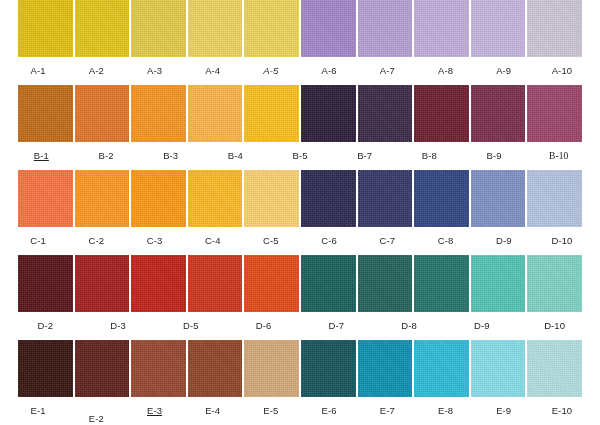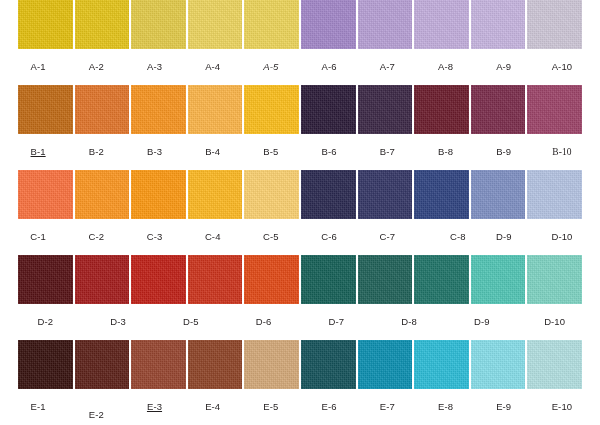--- a/index.html
+++ b/index.html
@@ -37,21 +37,21 @@
     flex-direction: row;
     flex: 1 1 auto;
     min-height: 0;
     gap: 2px;
   }
 
   .label-strip {
     display: flex;
     flex-direction: row;
     gap: 18px;
-    height: 36px;
+    height: 28px;
     align-items: center;
   }
 
   .swatch-cell {
     flex: 1 1 0;
     min-width: 0;
     position: relative;
     overflow: hidden;
   }
 
@@ -140,21 +140,20 @@
         <div class="swatch-cell" title="B-8" style="background: rgb(107, 28, 44);"></div>
         <div class="swatch-cell" title="B-9" style="background: rgb(122, 44, 75);"></div>
         <div class="swatch-cell" title="B-10" style="background: rgb(156, 67, 104);"></div>
       </div>
       <div class="label-strip">
         <div class="swatch-label" style="color: rgb(35, 31, 32); text-decoration: underline;">B-1</div>
         <div class="swatch-label" style="color: rgb(35, 31, 32);">B-2</div>
         <div class="swatch-label" style="color: rgb(35, 31, 32);">B-3</div>
         <div class="swatch-label" style="color: rgb(35, 31, 32);">B-4</div>
         <div class="swatch-label" style="color: rgb(35, 31, 32);">B-5</div>
-        <div class="swatch-label" style="color: rgb(35, 31, 32);">B-6</div>
         <div class="swatch-label" style="color: rgb(35, 31, 32);">B-7</div>
         <div class="swatch-label" style="color: rgb(35, 31, 32);">B-8</div>
         <div class="swatch-label" style="color: rgb(35, 31, 32);">B-9</div>
         <div class="swatch-label" style="color: rgb(35, 31, 32); font-family: Liberation Serif, serif;">B-10</div>
       </div>
     </div>
     <div class="swatch-row">
       <div class="swatch-strip">
         <div class="swatch-cell" title="C-1" style="background: rgb(249, 113, 63);"></div>
         <div class="swatch-cell" title="C-2" style="background: rgb(251, 150, 33);"></div>
@@ -168,21 +167,21 @@
         <div class="swatch-cell" title="D-10" style="background: rgb(180, 195, 226);"></div>
       </div>
       <div class="label-strip">
         <div class="swatch-label" style="color: rgb(35, 31, 32);">C-1</div>
         <div class="swatch-label" style="color: rgb(35, 31, 32);">C-2</div>
         <div class="swatch-label" style="color: rgb(35, 31, 32);">C-3</div>
         <div class="swatch-label" style="color: rgb(35, 31, 32);">C-4</div>
         <div class="swatch-label" style="color: rgb(35, 31, 32);">C-5</div>
         <div class="swatch-label" style="color: rgb(35, 31, 32);">C-6</div>
         <div class="swatch-label" style="color: rgb(35, 31, 32);">C-7</div>
-        <div class="swatch-label" style="color: rgb(35, 31, 32); text-align: right;">C-8</div>
+        <div class="swatch-label" style="color: rgb(35, 31, 32);">C-8</div>
         <div class="swatch-label" style="color: rgb(35, 31, 32);">D-9</div>
         <div class="swatch-label" style="color: rgb(35, 31, 32);">D-10</div>
       </div>
     </div>
     <div class="swatch-row">
       <div class="swatch-strip">
         <div class="swatch-cell" title="D-1" style="background: rgb(86, 18, 21);"></div>
         <div class="swatch-cell" title="D-2" style="background: rgb(163, 28, 28);"></div>
         <div class="swatch-cell" title="D-3" style="background: rgb(191, 32, 23);"></div>
         <div class="swatch-cell" title="D-4" style="background: rgb(203, 51, 28);"></div>

